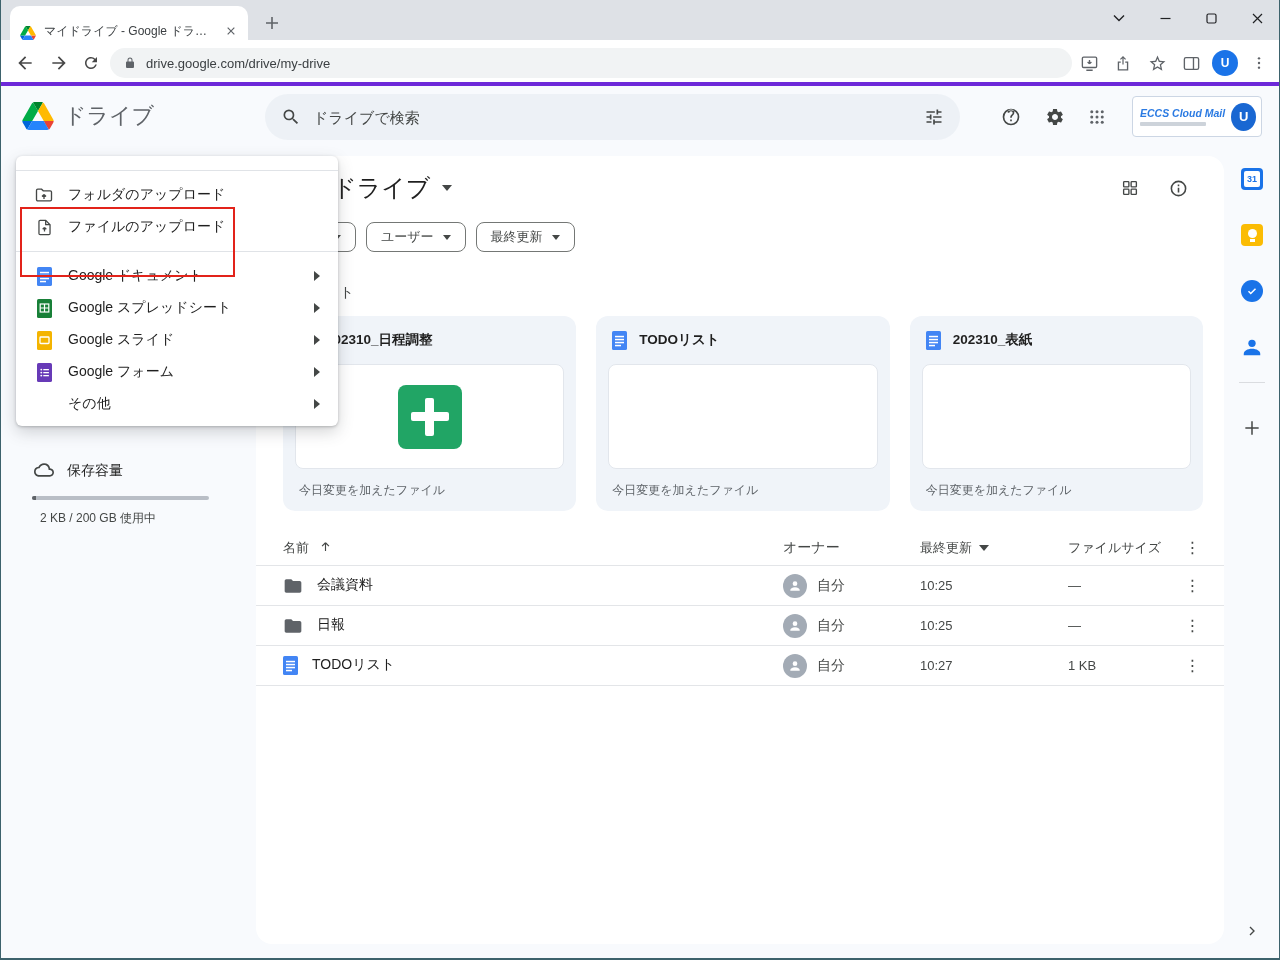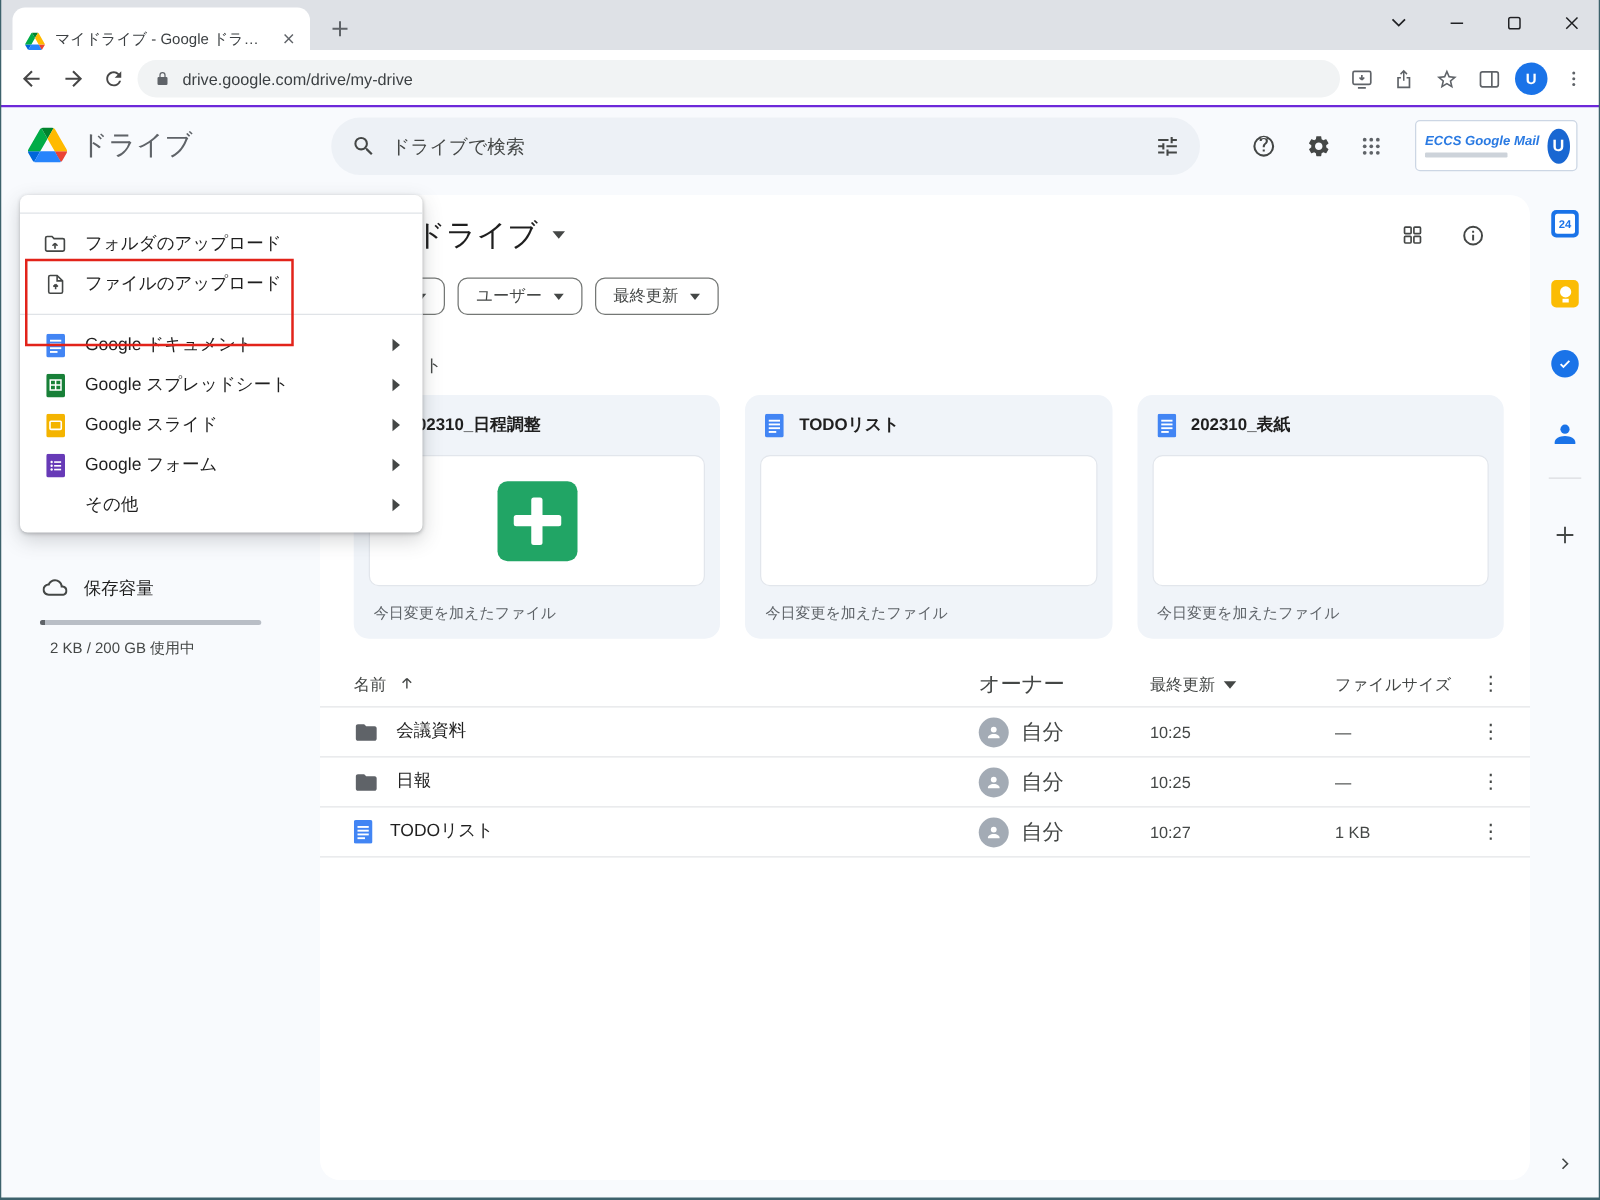--- a/index.html
+++ b/index.html
@@ -17,21 +17,21 @@
   .titlebar { position:absolute; left:0; top:0; width:1280px; height:40px; background:#dee1e6; }
   .tab { position:absolute; left:10px; top:6px; width:238px; height:34px; background:#fff;
          border-radius:10px 10px 0 0; display:flex; align-items:flex-end; padding:0 8px 0 10px; gap:8px; }
   .tab-title { flex:1; font-size:12px; color:#3c4043; white-space:nowrap; overflow:hidden; text-overflow:ellipsis; }
   .tab-close { width:18px; height:18px; display:flex; align-items:center; justify-content:center; border-radius:50%; }
   .newtab-btn { position:absolute; left:260px; top:11px; width:24px; height:24px; display:flex; align-items:center; justify-content:center; }
   .win-controls { position:absolute; right:0; top:0; height:36px; display:flex; }
   .win-btn { width:46px; height:36px; display:flex; align-items:center; justify-content:center; }
 
   
-  .navbar { position:absolute; left:0; top:40px; width:1280px; height:46px; background:#fff; border-bottom:2px solid #6d28d9; }
+  .navbar { position:absolute; left:0; top:40px; width:1280px; height:46px; background:#fff; border-bottom:4px solid #6d28d9; }
   .nav-btn { position:absolute; top:6px; width:34px; height:34px; display:flex; align-items:center; justify-content:center; border-radius:50%; }
   .nav-back { left:8px; } .nav-fwd { left:42px; } .nav-reload { left:74px; }
   .urlbar { position:absolute; left:110px; top:8px; width:962px; height:30px; border-radius:15px; background:#f1f3f4;
             display:flex; align-items:center; padding:0 14px; gap:10px; }
   .url-text { font-size:13px; color:#3c4043; }
   .nav-right { position:absolute; right:4px; top:0; height:46px; display:flex; align-items:center; }
   .nav-ric { width:34px; height:34px; display:flex; align-items:center; justify-content:center; }
   .nav-avatar { width:26px; height:26px; border-radius:50%; background:#1a73e8; color:#fff; font-size:12px; font-weight:bold;
                 display:flex; align-items:center; justify-content:center; margin:0 4px; }
 
@@ -91,21 +91,21 @@
   .card-foot { height:42px; display:flex; align-items:center; padding:0 16px; font-size:12px; color:#5e6368; }
 
   
   .filetable { position:absolute; left:0; top:374px; width:968px; }
   .frow { display:grid; grid-template-columns:1fr 137px 148px 106px 37px; align-items:center; padding:0 13px 0 27px;
           border-bottom:1px solid #e3e5e8; }
   .frow.head { height:36px; font-size:13px; color:#444746; }
   .frow.body { height:40px; }
   .cell-name { display:flex; align-items:flex-start; gap:14px; overflow:hidden; }
   .fname { font-size:14px; color:#1f1f1f; }
-  .cell-owner { display:flex; align-items:center; gap:10px; font-size:17px; color:#444746; }
+  .cell-owner { display:flex; align-items:center; gap:10px; font-size:14px; color:#444746; }
   .owner-avatar { width:24px; height:24px; border-radius:50%; background:#a3abb5; display:flex; align-items:center; justify-content:center; }
   .cell-mod, .cell-size { font-size:13px; color:#444746; }
   .cell-size { overflow:hidden; white-space:nowrap; }
   .cell-menu { display:flex; justify-content:center; }
   .head .cell-mod { display:flex; align-items:center; gap:7px; }
   .head .cell-name { gap:9px; }
   .dots { font-size:16px; color:#444746; letter-spacing:0; line-height:1; }
 
   
   .sidepanel { position:absolute; right:2px; top:0; width:52px; height:812px; display:flex; flex-direction:column; align-items:center; }
@@ -293,21 +293,21 @@
           <circle cx="5" cy="12" r="2"></circle>
           <circle cx="12" cy="12" r="2"></circle>
           <circle cx="19" cy="12" r="2"></circle>
           <circle cx="5" cy="19" r="2"></circle>
           <circle cx="12" cy="19" r="2"></circle>
           <circle cx="19" cy="19" r="2"></circle>
         </svg>
     </span>
     <div class="eccs-badge">
       <span class="eccs-txt">
-        <span class="eccs-name">ECCS Google Mail</span>
+        <span class="eccs-name">ECCS Cloud Mail</span>
         <span class="eccs-sub"></span>
       </span>
       <span class="eccs-avatar">U</span>
     </div>
   </div>
 
   <div class="app">
 
     <div class="storage-head">
       <span>
@@ -515,21 +515,21 @@
           <span class="cell-menu">
               <span class="dots">⋮</span>
             </span>
         </div>
       </div>
     </div>
 
     <div class="sidepanel">
       <span class="sp-ic sp-cal">
         <span class="cal">
-            <span class="cal-inner">24</span>
+            <span class="cal-inner">31</span>
           </span>
       </span>
       <span class="sp-ic sp-keep">
         <span class="keep">
             <span class="keep-bulb"></span>
             <span class="keep-base"></span>
           </span>
       </span>
       <span class="sp-ic sp-tasks">
         <span class="tasks">

